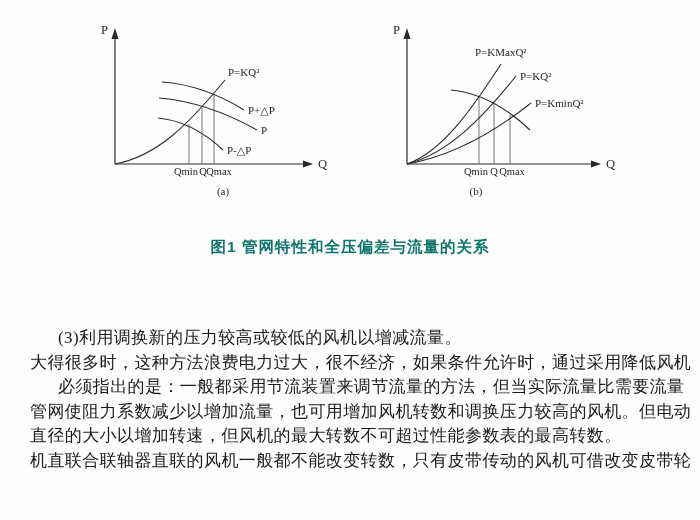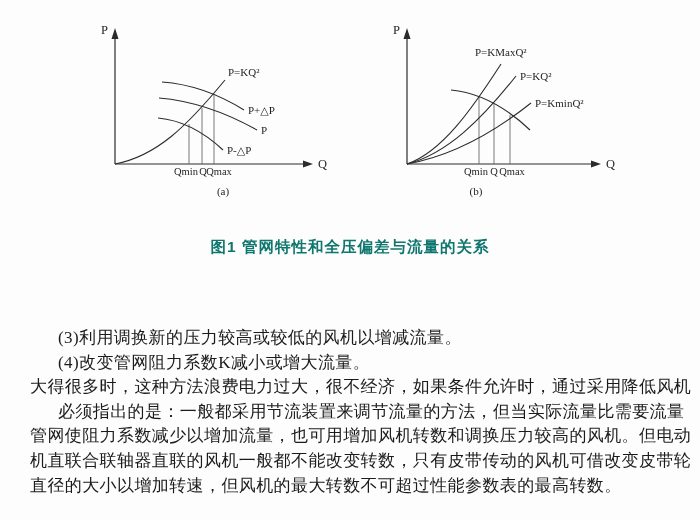--- a/index.html
+++ b/index.html
@@ -138,19 +138,18 @@
     <text class="tick-label" x="122" y="161" text-anchor="middle">Q</text>
     <text class="tick-label" x="140" y="161" text-anchor="middle">Qmax</text>
     <text class="sub-label" x="104" y="181" text-anchor="middle">(b)</text>
   </svg>
 </div>
 
 <div class="fig-caption">图1 管网特性和全压偏差与流量的关系</div>
 
 <div class="body-text">
   <div class="line indent">(3)利用调换新的压力较高或较低的风机以增减流量。</div>
-  <div class="line indent">(4)改变管网阻力系数K减小或增大流量。</div>
   <div class="line">大得很多时，这种方法浪费电力过大，很不经济，如果条件允许时，通过采用降低风机</div>
   <div class="line indent">必须指出的是：一般都采用节流装置来调节流量的方法，但当实际流量比需要流量</div>
   <div class="line">管网使阻力系数减少以增加流量，也可用增加风机转数和调换压力较高的风机。但电动</div>
+  <div class="line">直径的大小以增加转速，但风机的最大转数不可超过性能参数表的最高转数。</div>
   <div class="line">机直联合联轴器直联的风机一般都不能改变转数，只有皮带传动的风机可借改变皮带轮</div>
-  <div class="line">直径的大小以增加转速，但风机的最大转数不可超过性能参数表的最高转数。</div>
 </div>
 
 </body></html>

